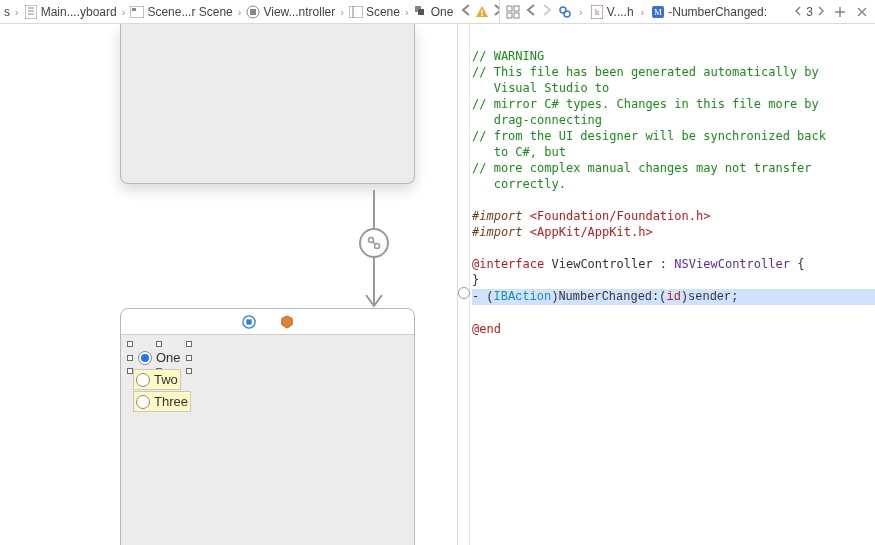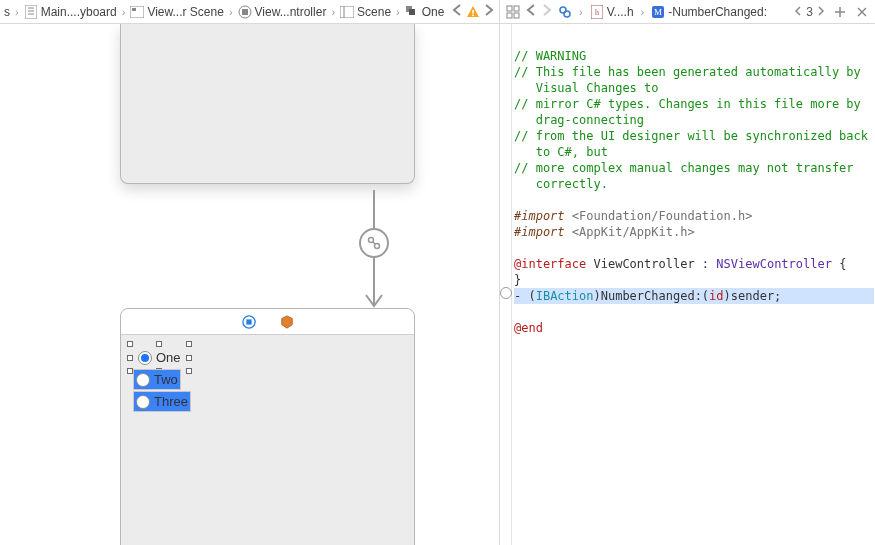--- a/index.html
+++ b/index.html
@@ -142,21 +142,21 @@
     top: 38px;
     display: flex;
     flex-direction: column;
     gap: 1px;
   }
   .radio-item {
     display: flex;
     align-items: center;
     gap: 4px;
     padding: 2px 2px;
-    background: #3b82f6;
+    background: #fef9c3;
     border: 1px solid #c8c8c8;
     font-size: 13px;
     position: relative;
     width: fit-content;
   }
   .radio-item.selected {
     border: 1px solid transparent;
     background: transparent;
   }
   .sel-handles {
@@ -204,28 +204,29 @@
   }
   .code-text {
     padding: 8px 0 8px 2px;
     font-family: Menlo, Consolas, monospace;
     font-size: 12px;
     line-height: 16px;
     white-space: pre;
   }
   .c-cmt { color: #1a8f1a; }
   .c-pre { color: #7a3e1a; font-style: italic; }
-  .c-str { color: #737373; text-align: right; }
+  .c-str { color: #b91c1c; text-align: right; }
   .c-kw  { color: #b91c1c; }
   .c-typ { color: #5b2ea8; text-align: right; }
   .c-id  { color: #1a8da8; }
   .hl-line {
     background: #cfe3ff;
     display: inline-block;
-    width: 360px;
+    width: 403px;
+    font-family: Liberation Mono, monospace;
   }
   .btn-nav { color:#888; }
   .counter-box {
     display:flex; align-items:center; gap:4px;
     color:#555;
   }
 </style>
 </head>
 <body>
 
@@ -249,21 +250,21 @@
       </span>
       <span class="bc-sep">›</span>
 
       <span class="bc-seg">
         <span class="icn">
           <svg width="14" height="12" viewBox="0 0 14 12">
               <rect x="0" y="0" width="14" height="12" rx="1" fill="#fff" stroke="#888"></rect>
               <rect x="2" y="2" width="4" height="3" fill="#888"></rect>
             </svg>
         </span>
-        <span>View...r Scene</span>
+        <span>Scene...r Scene</span>
       </span>
       <span class="bc-sep">›</span>
 
       <span class="bc-seg">
         <span class="icn">
           <svg width="14" height="14" viewBox="0 0 14 14">
               <circle cx="7" cy="7" r="6" fill="#fff" stroke="#888"></circle>
               <rect x="4" y="4" width="6" height="6" fill="#888"></rect>
             </svg>
         </span>
@@ -451,21 +452,21 @@
       </div>
     </div>
 
     <div class="code-pane">
       <div class="gutter">
         <div class="gutter-circle" style="top:263px"></div>
       </div>
       <div class="code-text">
 <span class="c-cmt">// WARNING</span>
 <span class="c-cmt">// This file has been generated automatically by</span>
-<span class="c-cmt">   </span><span class="c-cmt">Visual Changes to</span>
+<span class="c-cmt">   </span><span class="c-cmt">Visual Studio to</span>
 <span class="c-cmt">// mirror C# types. Changes in this file more by</span>
 <span class="c-cmt">   </span><span class="c-cmt">drag-connecting</span>
 <span class="c-cmt">// from the UI designer will be synchronized back</span>
 <span class="c-cmt">   </span><span class="c-cmt">to C#, but</span>
 <span class="c-cmt">// more complex manual changes may not transfer</span>
 <span class="c-cmt">   </span><span class="c-cmt">correctly.</span>
 
 <span class="c-pre">#import</span> <span class="c-str">&lt;Foundation/Foundation.h&gt;</span>
 <span class="c-pre">#import</span> <span class="c-str">&lt;AppKit/AppKit.h&gt;</span>
 

